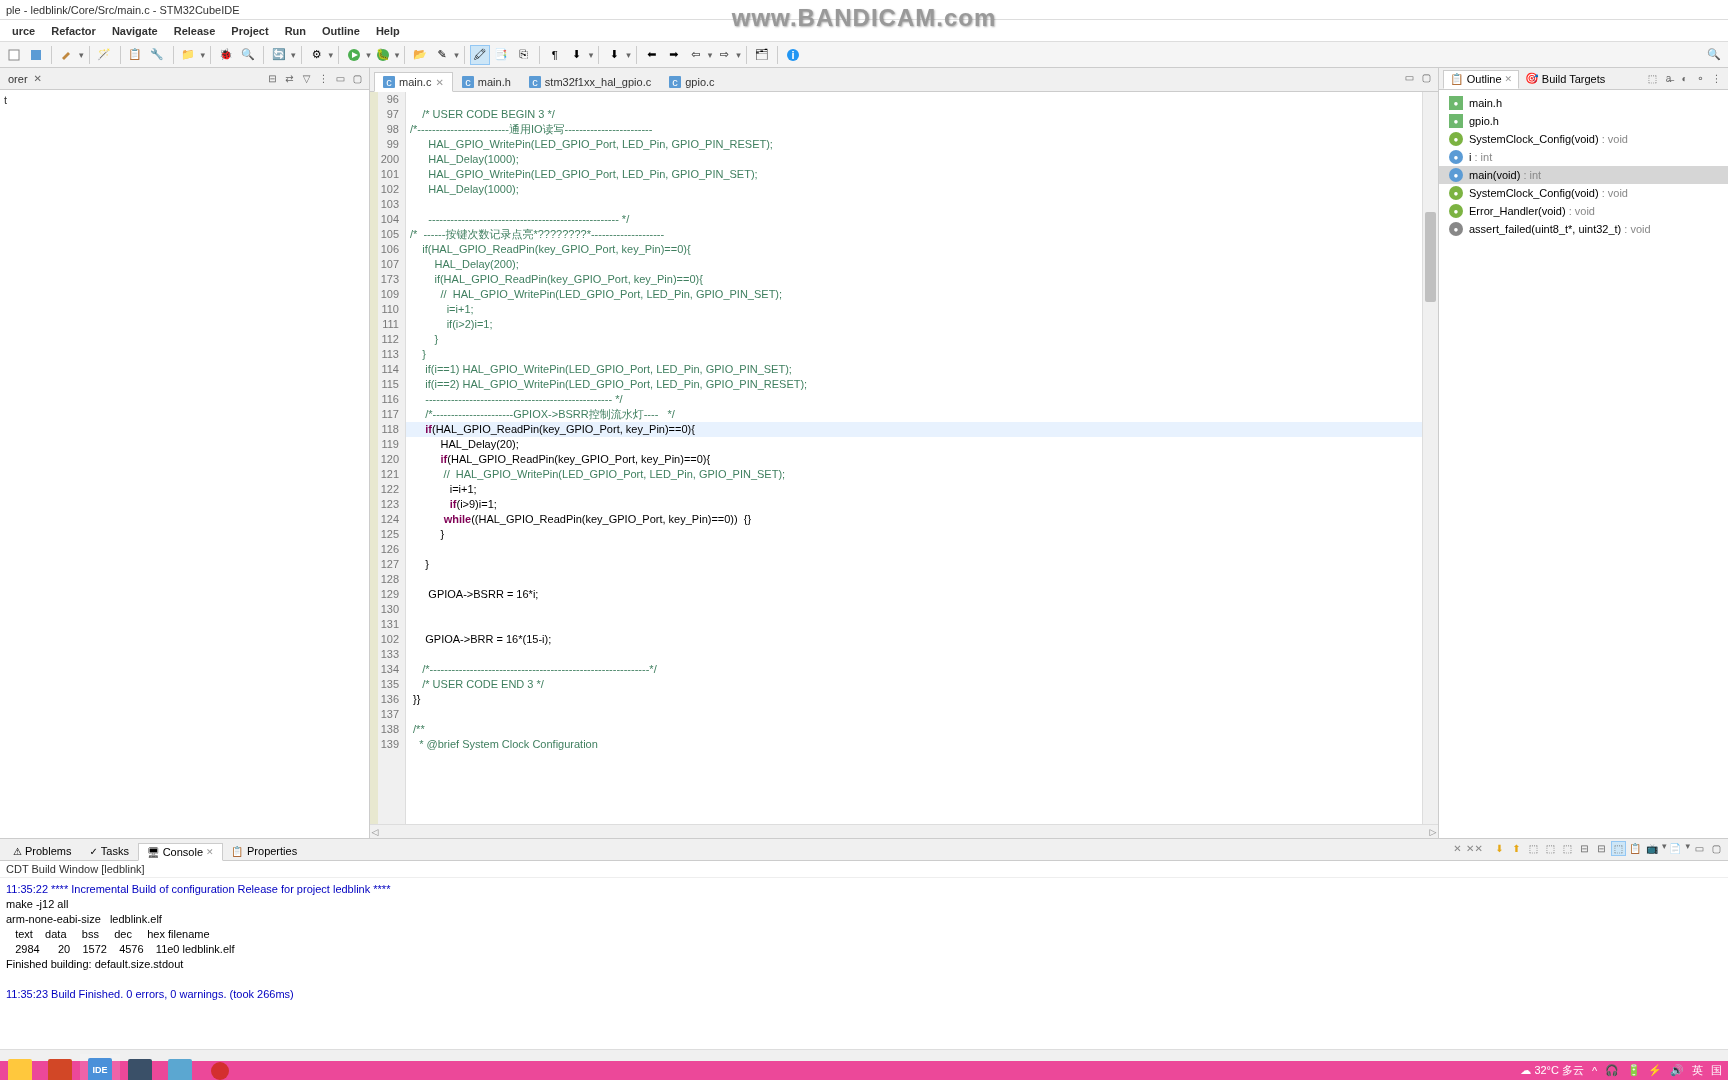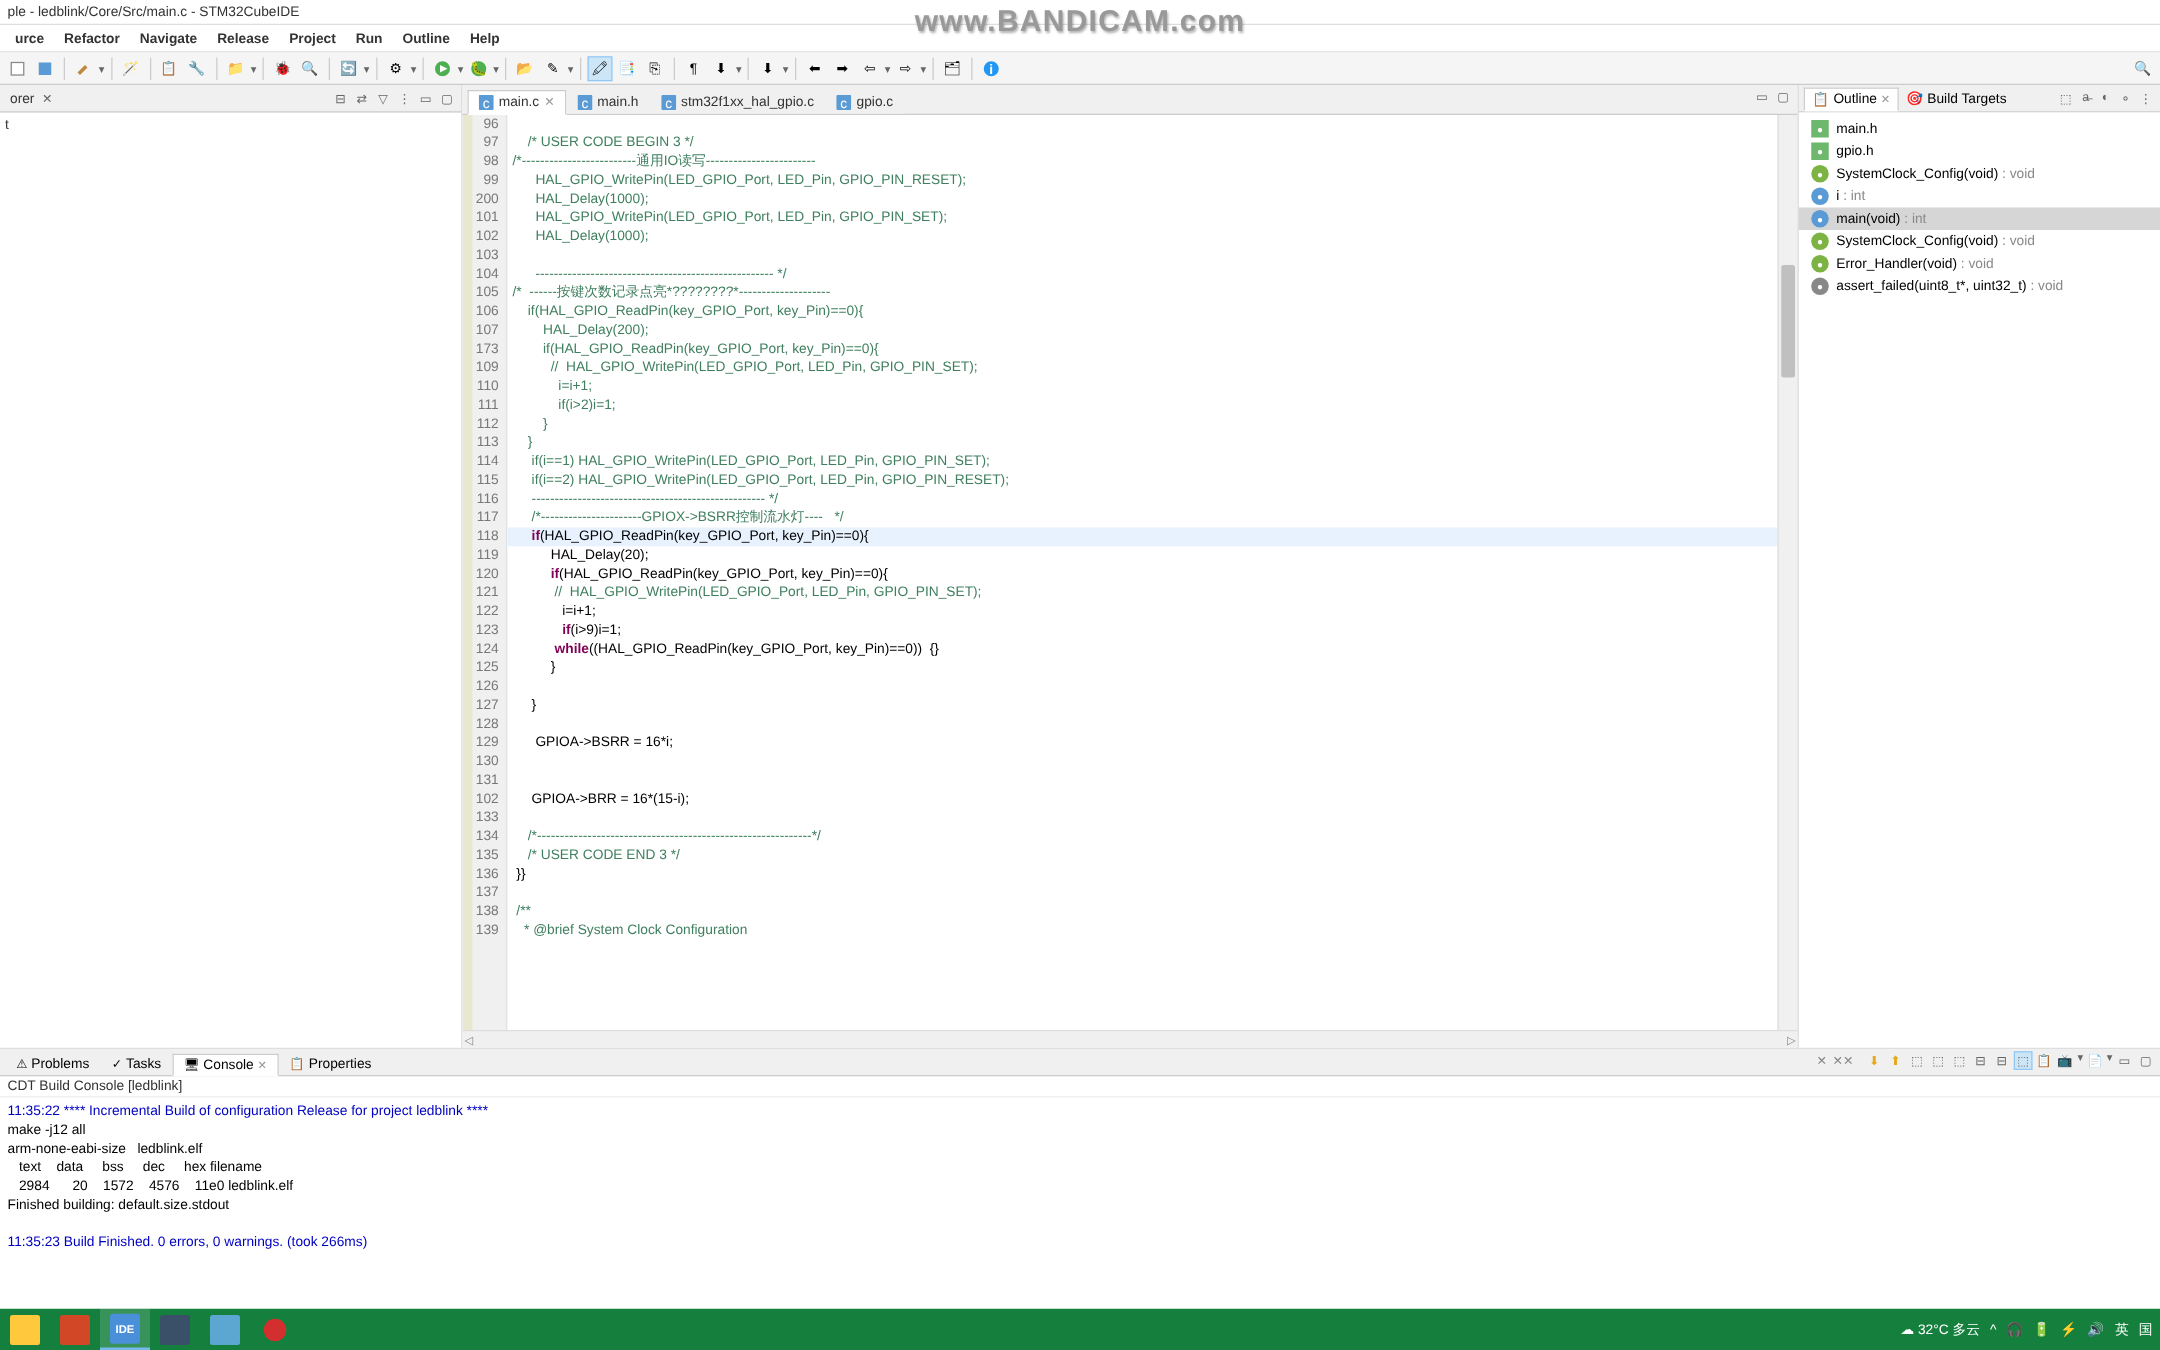--- a/index.html
+++ b/index.html
@@ -56,21 +56,21 @@
 .bottom-tabs { height: 22px; display: flex; align-items: flex-end; background: #f0f0f0; border-bottom: 1px solid #ccc; padding-left: 4px; position: relative; }
 .btab { display: flex; align-items: center; gap: 3px; padding: 2px 8px; font-size: 11px; border: 1px solid transparent; }
 .btab.active { background: #fff; border-color: #ccc; border-bottom: 1px solid #fff; margin-bottom: -1px; }
 .bottom-tabs .right-icons { position: absolute; right: 4px; top: 2px; display: flex; gap: 2px; }
 .console-title { padding: 2px 6px; font-size: 11px; color: #333; border-bottom: 1px solid #eee; }
 .console-body { flex: 1; font-family: Consolas, monospace; font-size: 12px; line-height: 15px; white-space: pre; padding: 4px 6px; color: #000; overflow: auto; }
 .console-body .blue-line { color: #0000c0; }
 .statusbar { height: 22px; background: #f0f0f0; border-top: 1px solid #ccc; display: flex; align-items: center; }
 .status-cell { border-left: 1px solid #ccc; padding: 0 10px; height: 100%; display: flex; align-items: center; color: #333; }
 .status-spacer { flex: 1; }
-.taskbar { position: absolute; bottom: 0; left: 0; right: 0; height: 33px; background: #15803d; display: flex; align-items: center; }
+.taskbar { position: absolute; bottom: 0; left: 0; right: 0; height: 19px; background: #ec4899; display: flex; align-items: center; }
 .taskbar .tb-item { width: 40px; height: 33px; display: flex; align-items: center; justify-content: center; }
 .taskbar .right { margin-left: auto; display: flex; align-items: center; gap: 8px; padding-right: 6px; color: #fff; font-size: 11px; }
 .tb-app-icon { width: 24px; height: 24px; border-radius: 2px; }
 svg { display: block; }
 </style>
 </head>
 <body>
 
 <div class="titlebar">
   <span>ple - ledblink/Core/Src/main.c - STM32CubeIDE</span>
@@ -357,21 +357,21 @@
       <div class="sm-icon" style="background:#cde6f7;border:1px solid #93c7f4">⬚</div>
       <div class="sm-icon">📋</div>
       <div class="sm-icon">📺</div>
       <span style="font-size:9px;color:#666">▾</span>
       <div class="sm-icon">📄</div>
       <span style="font-size:9px;color:#666">▾</span>
       <div class="sm-icon">▭</div>
       <div class="sm-icon">▢</div>
     </div>
   </div>
-  <div class="console-title">CDT Build Console [ledblink]</div>
+  <div class="console-title">CDT Build Window [ledblink]</div>
   <div class="console-body" id="console-body"><div class="blue-line">11:35:22 **** Incremental Build of configuration Release for project ledblink ****</div><div>make -j12 all</div><div>arm-none-eabi-size   ledblink.elf</div><div>   text    data     bss     dec     hex filename</div><div>   2984      20    1572    4576    11e0 ledblink.elf</div><div>Finished building: default.size.stdout</div><div> </div><div class="blue-line">11:35:23 Build Finished. 0 errors, 0 warnings. (took 266ms)</div></div>
   <div style="height:14px;background:#f0f0f0;border-top:1px solid #ddd"></div>
 </div>
 
 <div class="statusbar">
   <div class="status-spacer"></div>
   <div class="status-cell">Writable</div>
   <div class="status-cell">Smart Insert</div>
   <div class="status-cell">118 : 6 : 3469</div>
   <div class="status-cell" style="width:40px">📋</div>

